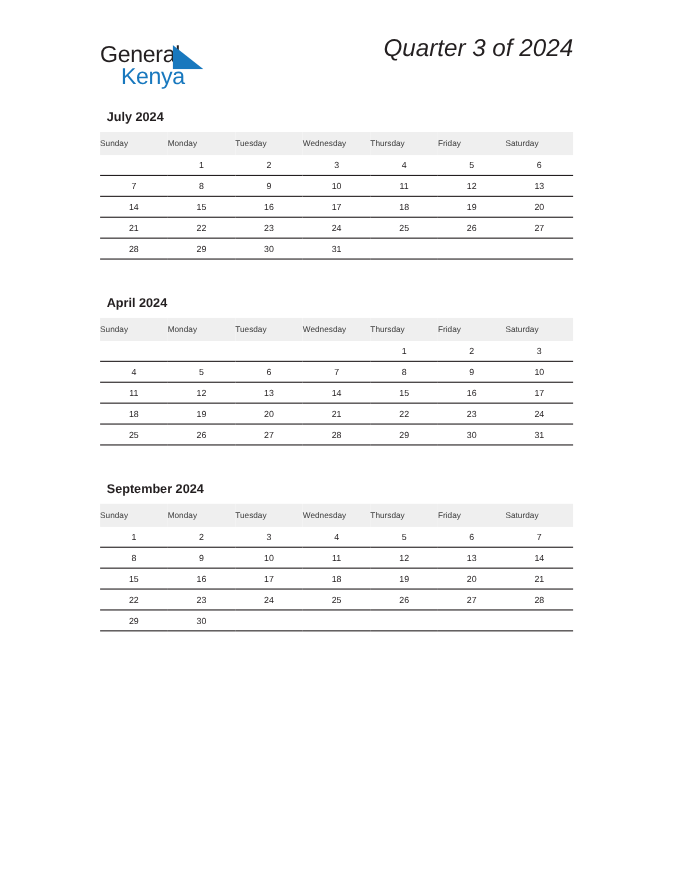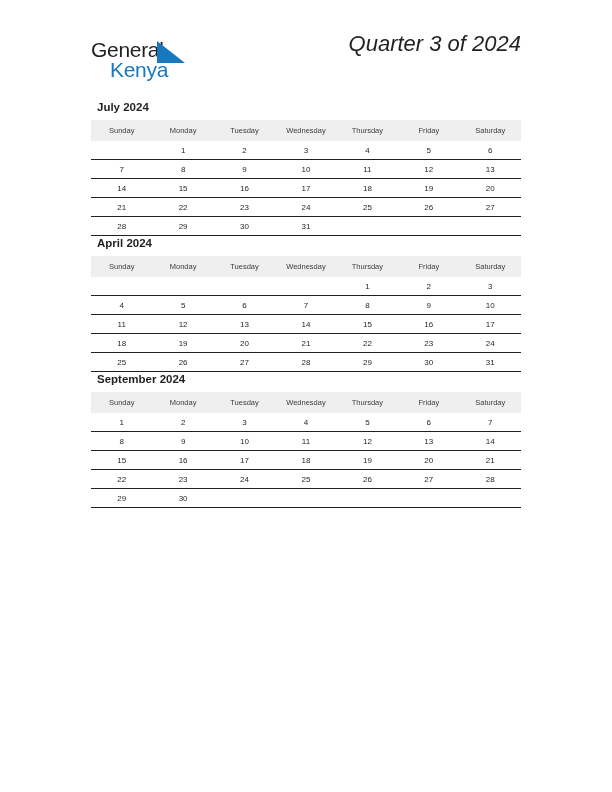--- a/index.html
+++ b/index.html
@@ -94,20 +94,21 @@
   
   .months {
     position: absolute;
     left: 91px;
     top: 100px;
     width: 430px;
   }
 
   .month-block {
     width: 430px;
+    margin-bottom: 33px;
   }
   .month-block:last-child {
     margin-bottom: 0;
   }
 
   .month-name {
     font-size: 11.5px;
     font-weight: bold;
     color: #231f20;
     padding: 0 0 5px 6px;
@@ -117,21 +118,21 @@
   table.cal {
     border-collapse: collapse;
     width: 430px;
     table-layout: fixed;
   }
   table.cal th {
     background: #efefef;
     font-size: 7.5px;
     font-weight: normal;
     color: #3d3d3d;
-    text-align: center;
+    text-align: left;
     padding: 6px 0 6px 0;
     border: none;
     line-height: 9px;
   }
   table.cal td {
     font-size: 8px;
     color: #231f20;
     text-align: center;
     padding: 5px 0 4px 0;
     border-top: 1px solid #231f20;

